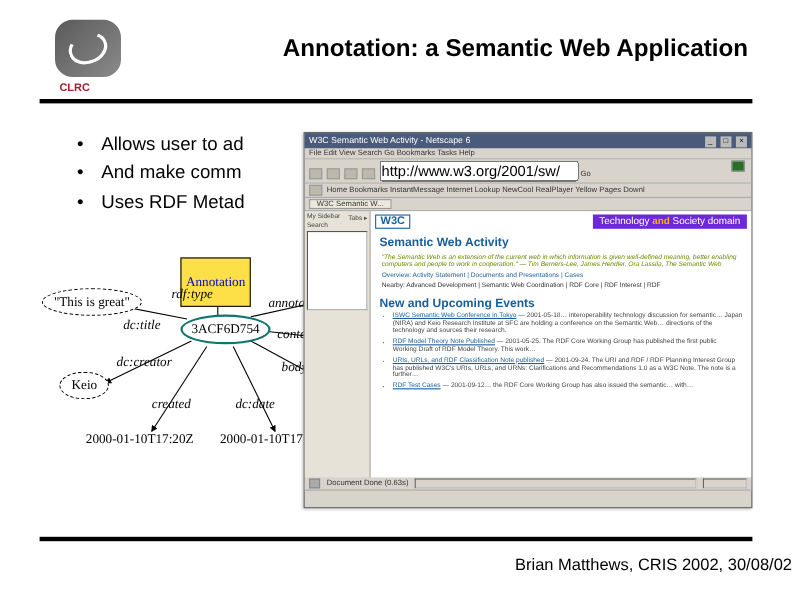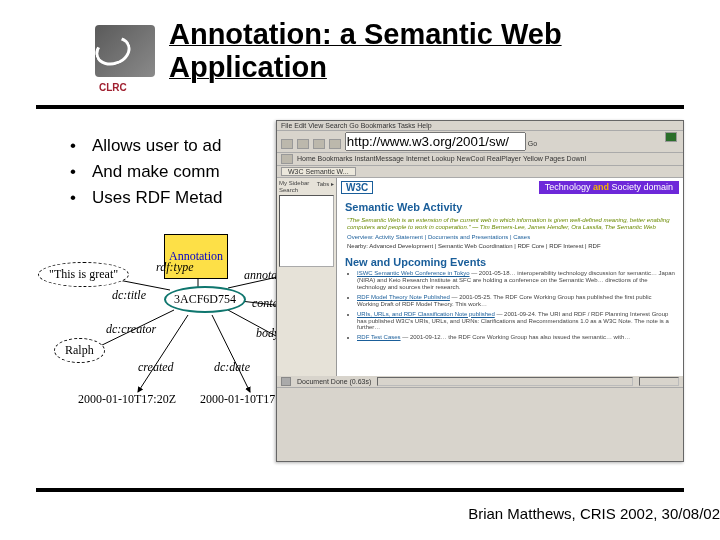--- a/index.html
+++ b/index.html
@@ -13,53 +13,51 @@
   }
   .header {
     display: flex;
     align-items: center;
     padding: 18px 40px 8px 50px;
   }
   .logo {
     width: 60px;
     height: 52px;
     background: linear-gradient(135deg, #5a5a5a, #8a8a8a);
-    border-radius: 4px;
+    border-radius: 16px;
     display: flex;
     flex-direction: column;
-    align-items: flex-start;
+    align-items: center;
     justify-content: center;
     position: relative;
     margin-right: 14px;
-    margin-left: 45px;
   }
   .logo-swirl {
     width: 36px;
     height: 28px;
     border: 3px solid #fff;
     border-radius: 50% 50% 50% 50%;
     border-top-color: transparent;
     transform: rotate(-20deg);
   }
   .logo-text {
     position: absolute;
     bottom: -16px;
     left: 4px;
     font-size: 10px;
     font-weight: 700;
     color: #a02030;
   }
   .title {
     flex: 1;
-    text-align: left;
-    font-size: 29px;
+    text-align: right;
+    font-size: 22px;
     font-weight: 700;
     color: #000;
     line-height: 1.15;
-    text-decoration: underline;
     text-decoration-color: #000;
     text-decoration-thickness: 1px;
   }
   .rule {
     height: 4px;
     background: #000;
     margin: 12px 36px 0 36px;
   }
   .bullets {
     padding: 24px 0 0 70px;
@@ -170,21 +168,21 @@
   }
   .tabbar .tab {
     display: inline-block;
     border: 1px solid #999;
     background: #ece8dc;
     padding: 0 6px;
     font-size: 7px;
   }
   .browser-body {
     display: flex;
-    height: 198px;
+    height: 242px;
   }
   .sidebar {
     width: 60px;
     border-right: 1px solid #999;
     background: #e6e2d8;
     padding: 2px;
     font-size: 6px;
     color: #444;
   }
   .sidebar .sbox {
@@ -315,35 +313,43 @@
     <line x1="190" y1="80" x2="260" y2="118" stroke="#000" marker-end="url(#ah)"></line>
     <line x1="136" y1="80" x2="58" y2="118" stroke="#000" marker-end="url(#ah)"></line>
     <line x1="150" y1="85" x2="100" y2="162" stroke="#000" marker-end="url(#ah)"></line>
     <line x1="174" y1="85" x2="212" y2="162" stroke="#000" marker-end="url(#ah)"></line>
   </svg>
   <span class="n box" style="left:126px;top:4px;color:#0000cc">Annotation</span>
   <span class="n dashoval" style="left:0px;top:32px">"This is great"</span>
   <span class="n oval" style="left:126px;top:56px">3ACF6D754</span>
   <span class="n box" style="left:262px;top:30px">XDoc.html</span>
   <span class="n box" style="left:258px;top:110px">postit.html</span>
-  <span class="n dashoval" style="left:16px;top:108px">Ralph</span>
+  <span class="n dashoval" style="left:16px;top:108px">Keio</span>
   <span class="n" style="left:40px;top:162px">2000-01-10T17:20Z</span>
   <span class="n" style="left:162px;top:162px">2000-01-10T17:20Z</span>
 
   <span class="n lbl" style="left:118px;top:30px">rdf:type</span>
   <span class="n lbl" style="left:74px;top:58px">dc:title</span>
   <span class="n lbl" style="left:206px;top:38px">annotates</span>
   <span class="n lbl" style="left:214px;top:66px">context</span>
   <span class="n lbl" style="left:218px;top:96px">body</span>
   <span class="n lbl" style="left:68px;top:92px">dc:creator</span>
   <span class="n lbl" style="left:100px;top:130px">created</span>
   <span class="n lbl" style="left:176px;top:130px">dc:date</span>
 </div>
 
 <div class="browser">
+  <div class="titlebar">
+    <span>W3C Semantic Web Activity - Netscape 6</span>
+    <span class="winbtns">
+      <span>_</span>
+      <span>□</span>
+      <span>×</span>
+    </span>
+  </div>
   <div class="menubar">File  Edit  View  Search  Go  Bookmarks  Tasks  Help</div>
   <div class="toolbar">
     <span class="icon"></span>
     <span class="icon"></span>
     <span class="icon"></span>
     <span class="icon"></span>
     <input value="http://www.w3.org/2001/sw/" style="">
     <span>Go</span>
     <span class="icon" style="float:right;background:#2a6e2a"></span>
   </div>

